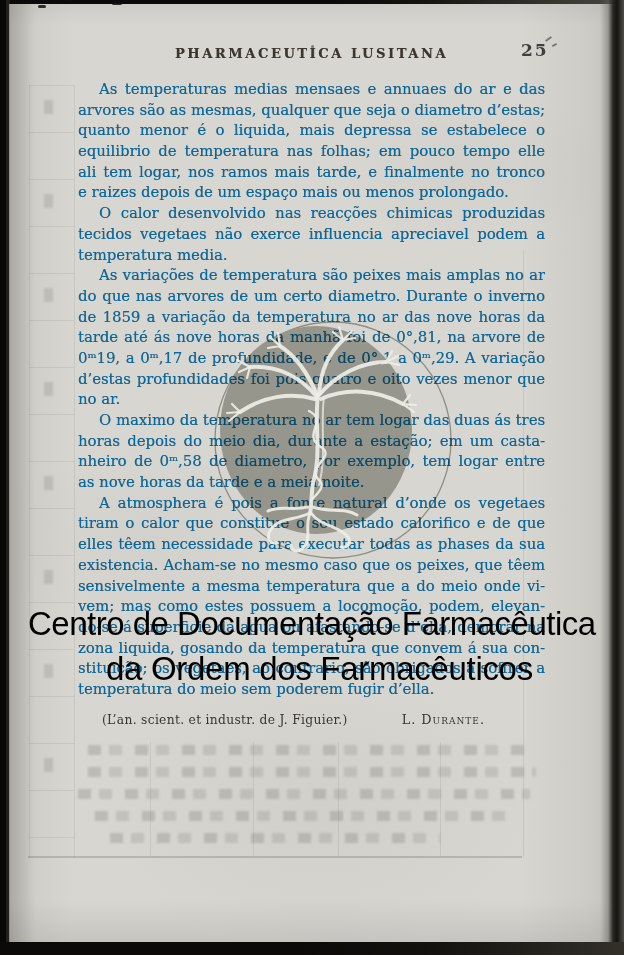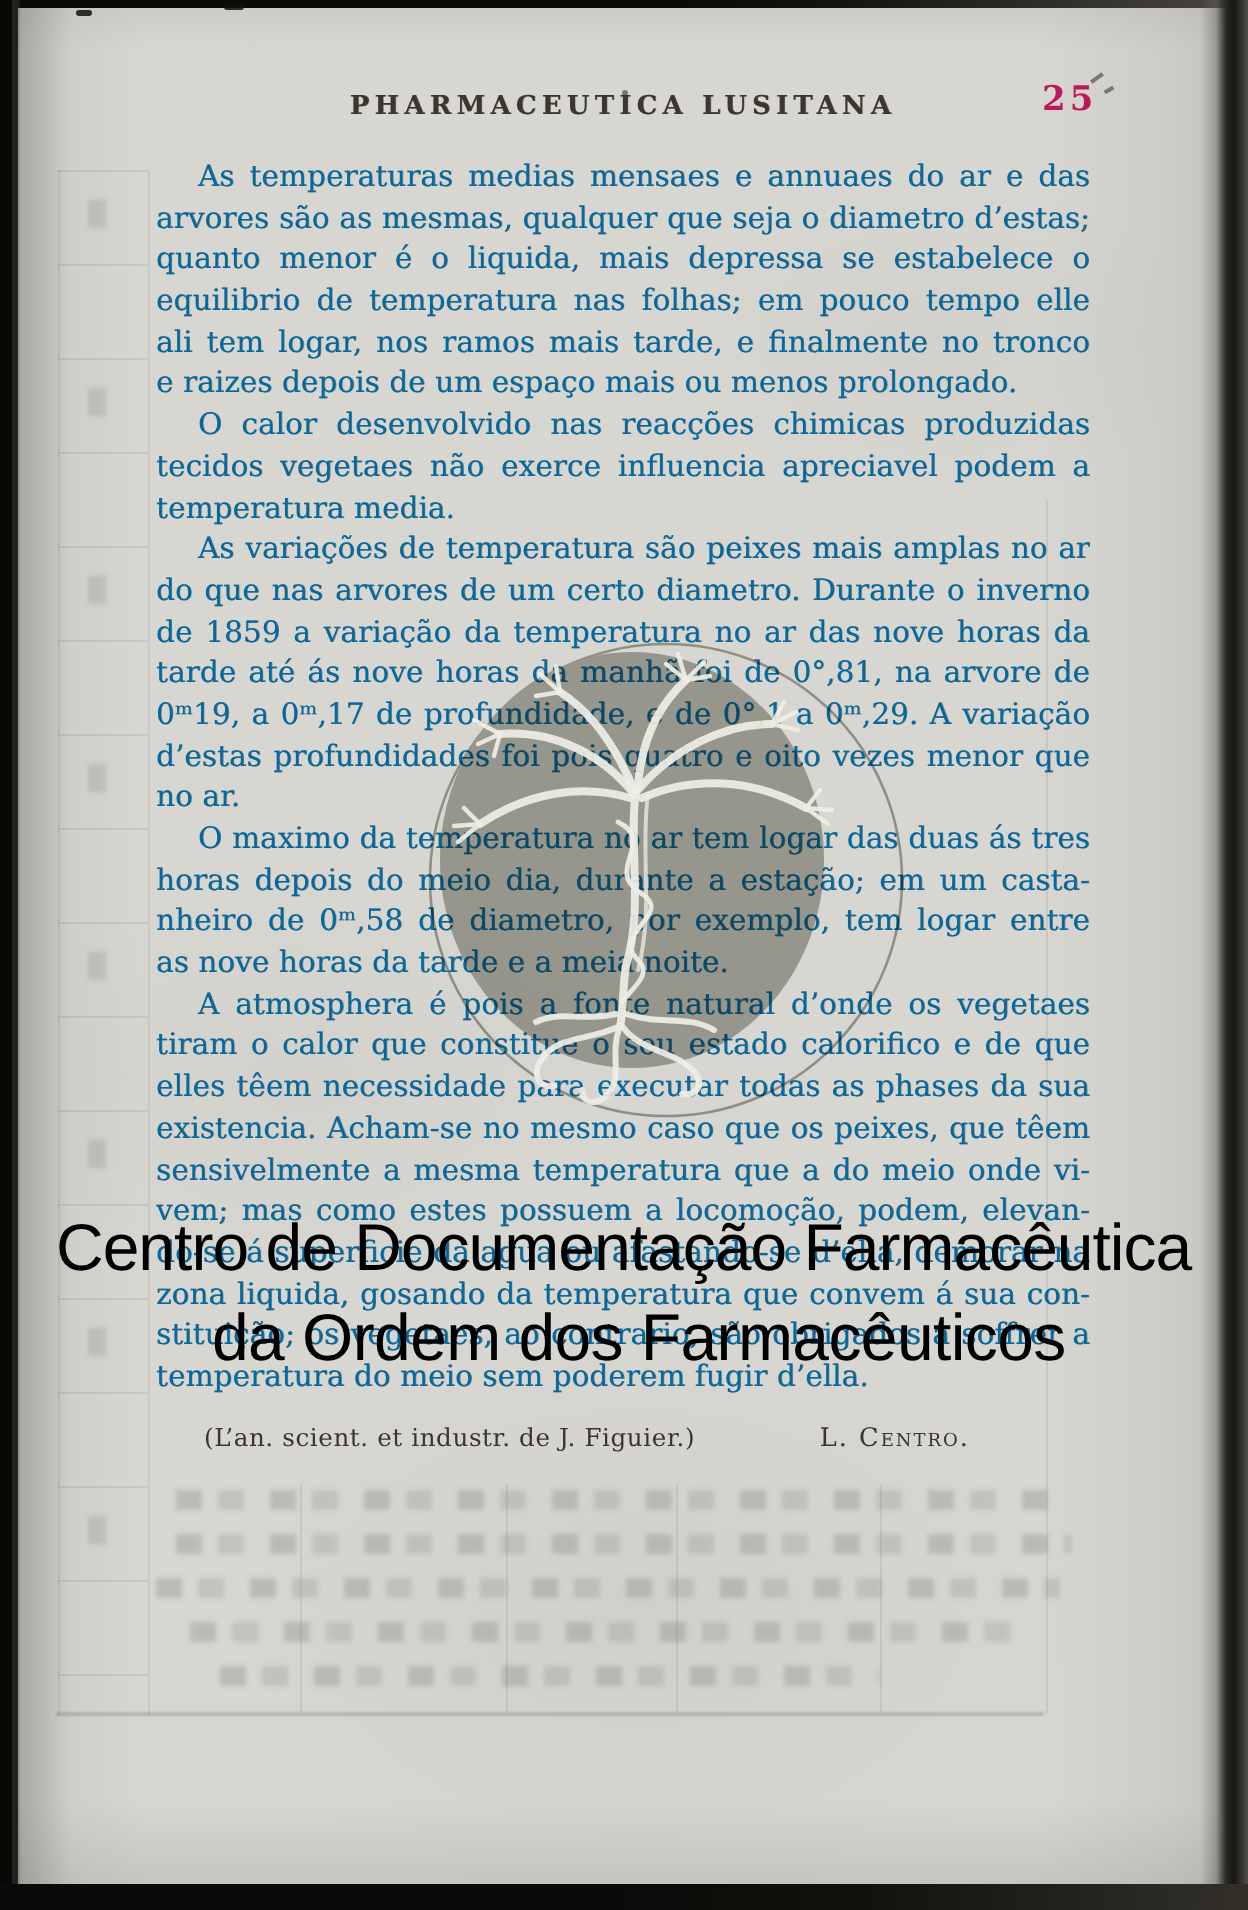--- a/index.html
+++ b/index.html
@@ -21,21 +21,21 @@
       radial-gradient(190px 120px at 470px 170px, rgba(120,115,100,0.06), rgba(0,0,0,0) 70%),
       radial-gradient(230px 150px at 150px 540px, rgba(120,115,100,0.05), rgba(0,0,0,0) 70%),
       radial-gradient(320px 210px at 320px 810px, rgba(125,120,105,0.07), rgba(0,0,0,0) 70%);
   }
 
   
   .header-title { top:46px; left:78px; width:467px; text-align:center;
     font-size:13px; font-weight:bold; letter-spacing:2.6px; color:#3b372f;
     text-shadow:0.3px 0.2px 0.3px rgba(60,55,47,0.55); white-space:nowrap; }
   .page-number { top:40px; left:521px; font-size:17px; font-weight:bold;
-    letter-spacing:2px; color:#be185d; }
+    letter-spacing:2px; color:#404040; }
 
   
   .body-text { left:78px; top:79px; width:467px; font-size:14.8px; color:#0369a1;
     text-shadow:0.3px 0.2px 0.3px rgba(55,51,44,0.5); }
   .line { height:20.7px; line-height:20.7px; overflow:hidden;
     text-align:justify; text-align-last:justify; }
   .line.indent { text-indent:21px; }
   .line.para-end { text-align-last:left; }
 
   
@@ -166,21 +166,21 @@
       <div class="line">sensivelmente a mesma temperatura que a do meio onde vi-</div>
       <div class="line">vem; mas como estes possuem a locomoção, podem, elevan-</div>
       <div class="line">do-se á superficie da agua ou afastando-se d’ella, demorar na</div>
       <div class="line">zona liquida, gosando da temperatura que convem á sua con-</div>
       <div class="line">stituição; os vegetaes, ao contrario, são obrigados a soffrer a</div>
       <div class="line para-end">temperatura do meio sem poderem fugir d’ella.</div>
     </div>
 
   <div class="layer footer">
     <span class="footer-source">(L’an. scient. et industr. de J. Figuier.)</span>
-    <span class="footer-author">L. Centro.</span>
+    <span class="footer-author">L. Durante.</span>
   </div>
 
   <svg class="layer seal-base" width="320" height="260" viewBox="0 0 320 260">
     <circle cx="153" cy="125" r="118" fill="none" stroke="#a9a9a1" stroke-width="1.3"></circle>
     <ellipse cx="136" cy="115" rx="96" ry="104" fill="#b3b3ab"></ellipse>
   </svg>
   <svg class="layer seal-tree" width="320" height="260" viewBox="0 0 320 260" fill="none" stroke="rgba(238,238,230,0.92)" stroke-linecap="round">
     <path d="M138,80 C134,108 142,138 133,168 C131,180 132,190 130,198" stroke-width="4"></path>
     <path d="M144,82 C140,110 147,140 139,170" stroke-width="2" opacity="0.8"></path>
     <path d="M129,96 C149,106 121,120 141,132 C157,142 125,152 139,165 C147,172 135,180 131,186" stroke-width="2.4"></path>

